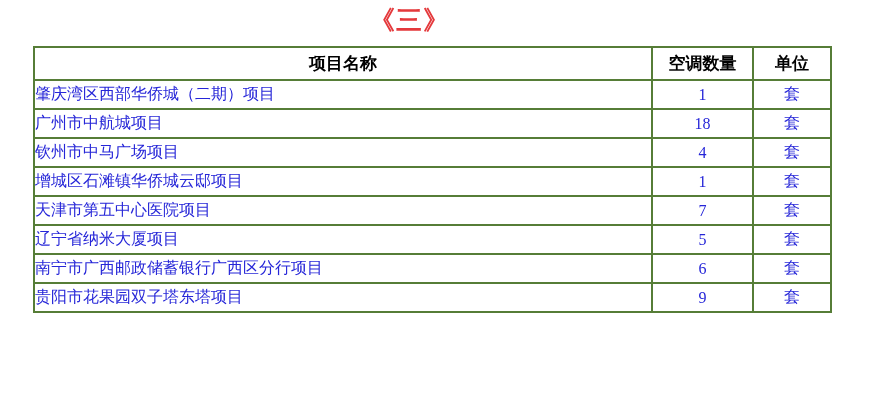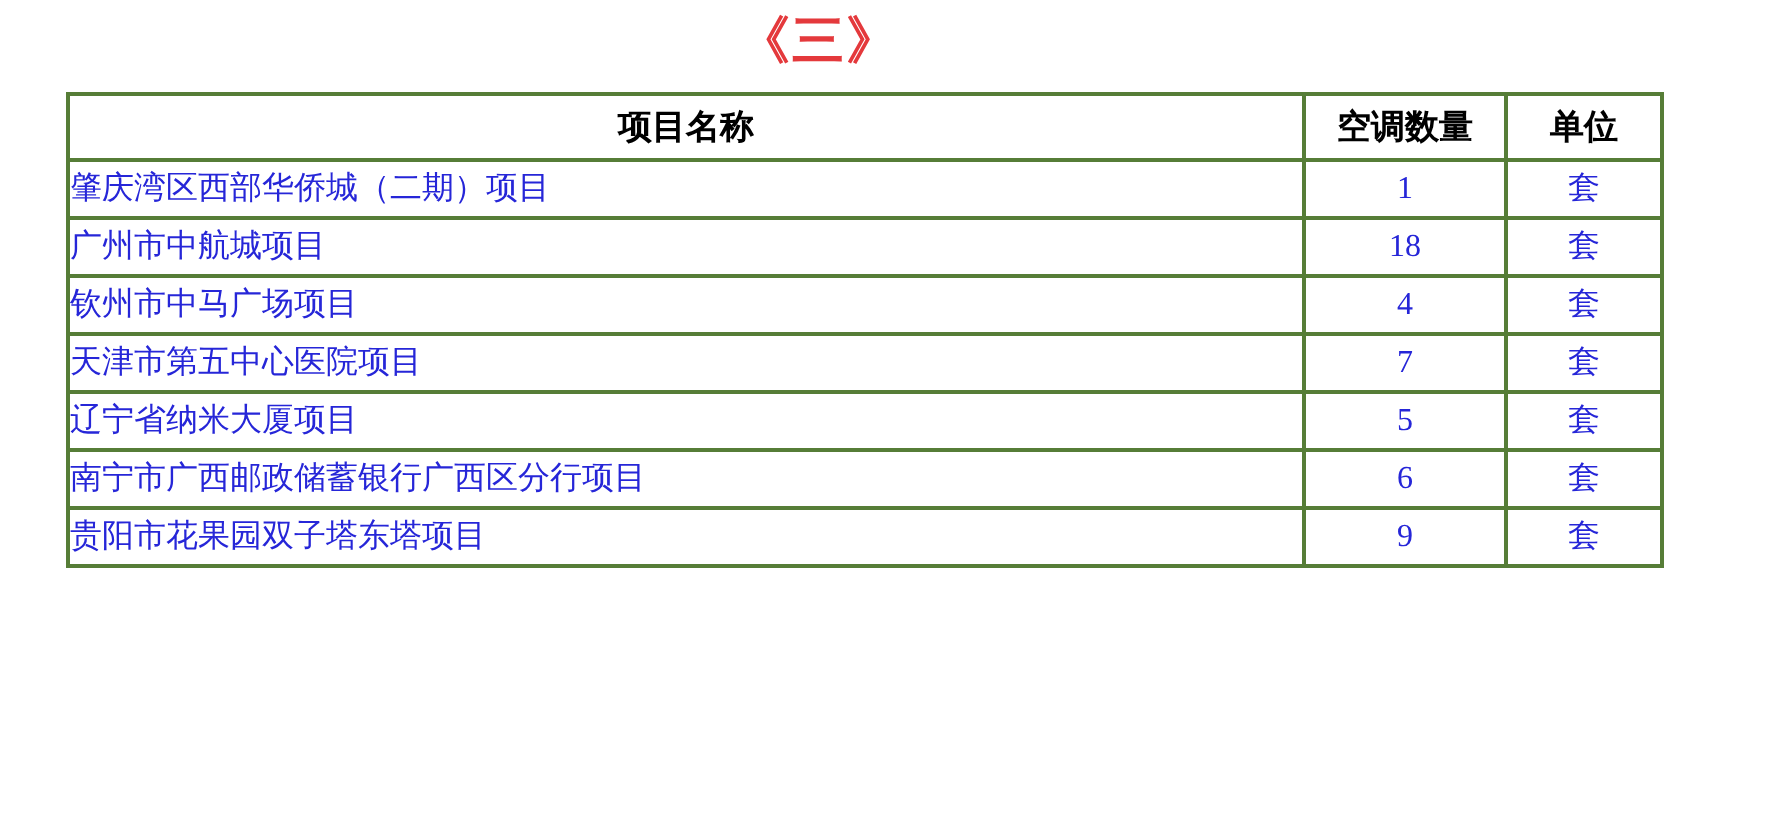--- a/index.html
+++ b/index.html
@@ -94,20 +94,25 @@
       <td class="cell-qty">18</td>
       <td class="cell-unit">套</td>
     </tr>
 
     <tr>
       <td class="cell-name">钦州市中马广场项目</td>
       <td class="cell-qty">4</td>
       <td class="cell-unit">套</td>
     </tr>
 
+    <tr>
+      <td class="cell-name">增城区石滩镇华侨城云邸项目</td>
+      <td class="cell-qty">1</td>
+      <td class="cell-unit">套</td>
+    </tr>
 
     <tr>
       <td class="cell-name">天津市第五中心医院项目</td>
       <td class="cell-qty">7</td>
       <td class="cell-unit">套</td>
     </tr>
 
     <tr>
       <td class="cell-name">辽宁省纳米大厦项目</td>
       <td class="cell-qty">5</td>

